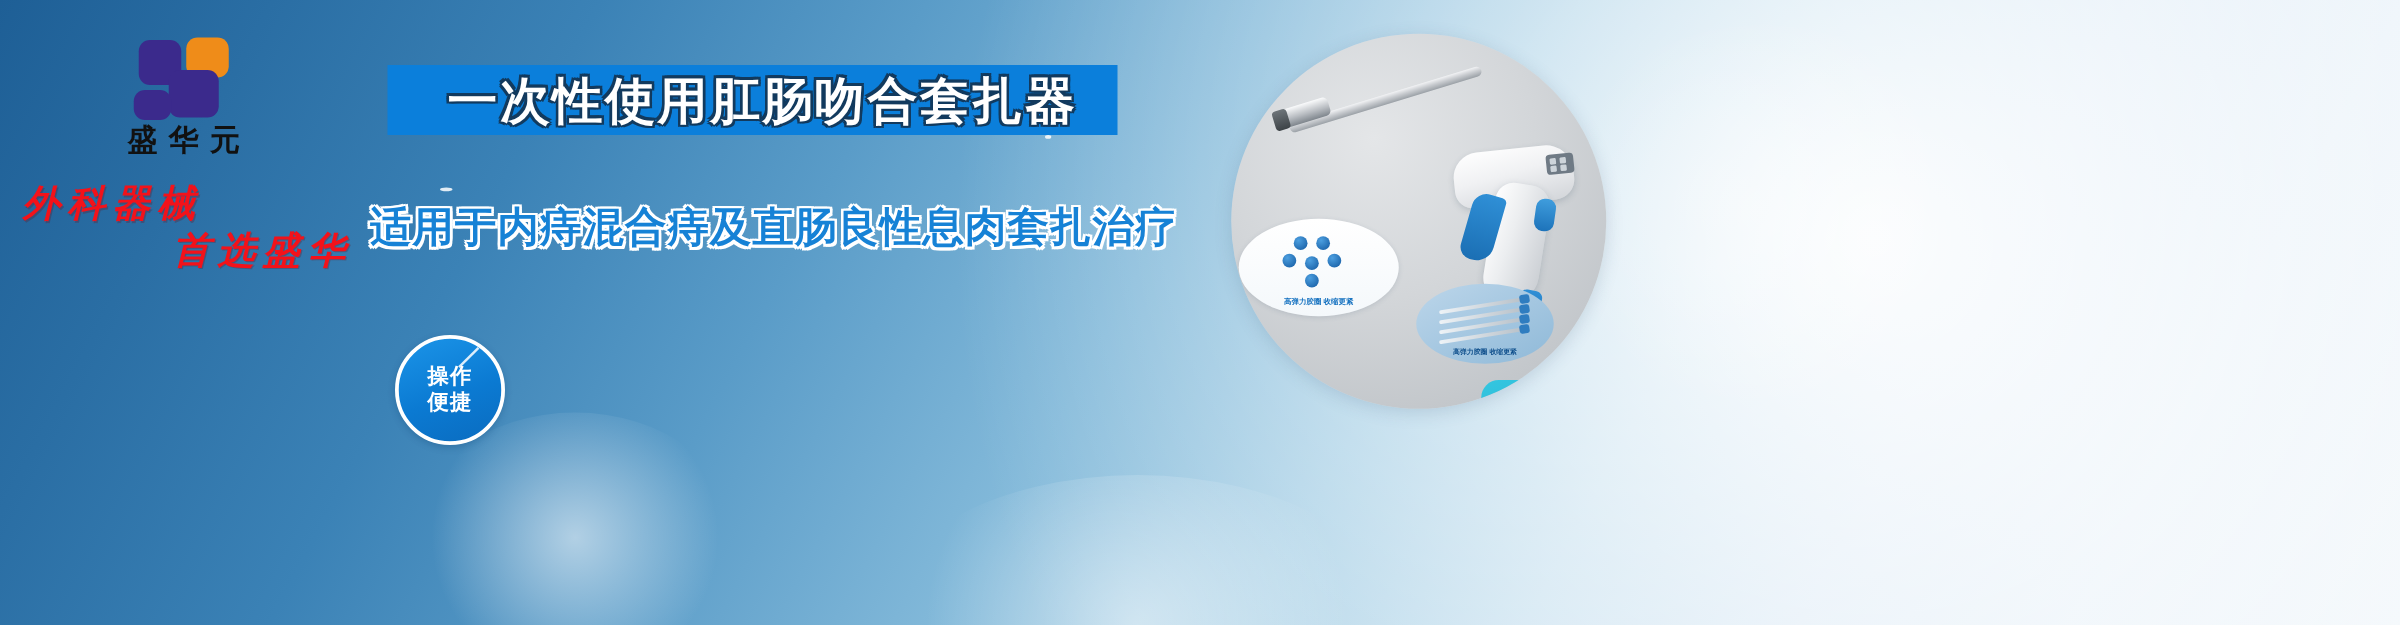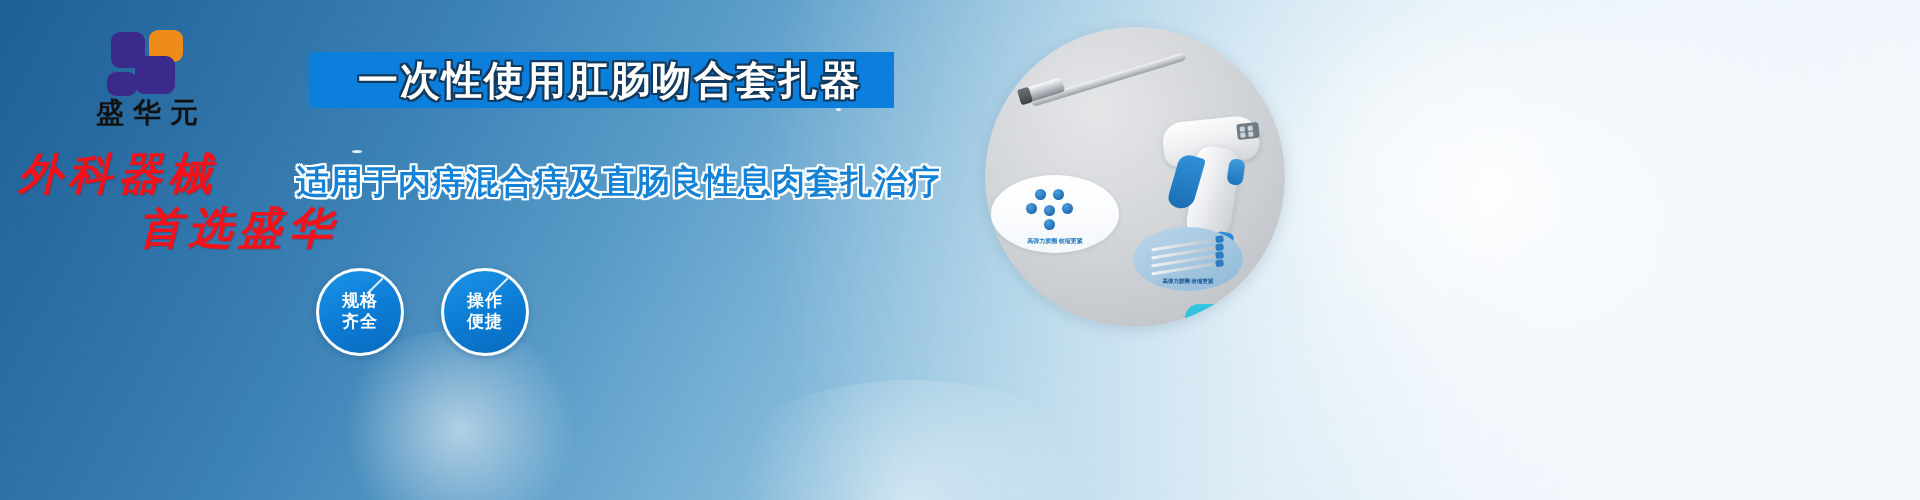--- a/index.html
+++ b/index.html
@@ -41,31 +41,31 @@
 
   
   #logo { position:absolute; left:62px; top:28px; width:170px; text-align:center; }
   .logo-mark { position:relative; width:88px; height:68px; margin:0 auto 4px auto; }
   .blk { position:absolute; background:#3b2a8c; border-radius:9px; }
   .b1 { left:8px;  top:4px;  width:34px; height:36px; }
   .b2 { left:46px; top:2px;  width:34px; height:32px; background:#ef8c19; border-radius:9px; }
   .b3 { left:32px; top:28px; width:40px; height:38px; }
   .b4 { left:4px;  top:44px; width:30px; height:24px; }
   .logo-text {
-    color:#111; font-size:28px; font-weight:700; letter-spacing:9px;
+    color:#111; font-size:24px; font-weight:700; letter-spacing:9px;
     text-indent:9px; line-height:1.1;
-    font-family:Liberation Mono, monospace;
+    font-family:Liberation Sans, sans-serif;
   }
 
   
   #calli { position:absolute; left:18px; top:148px; width:330px; }
   .calli-line {
     color:#f3121a; font-weight:700; font-style:italic;
-    font-family:Liberation Serif, serif;
-    font-size:44px; letter-spacing:6px; line-height:1.22;
+    font-family:Liberation Mono, monospace;
+    font-size:30px; letter-spacing:6px; line-height:1.22;
     text-shadow:1px 1px 0 rgba(120,0,0,0.25);
   }
   .calli-line.second { margin-left:120px; }
 
   
   #title-bar {
     position:absolute; left:310px; top:52px; width:584px; height:56px;
     background:#0b7fdb;
   }
   #title-text {
@@ -242,27 +242,20 @@
   <div id="calli">
     <div class="calli-line">外科器械</div>
     <div class="calli-line second">首选盛华</div>
   </div>
 
   <div id="title-bar"></div>
   <div id="subtitle">适用于内痔混合痔及直肠良性息肉套扎治疗</div>
   <div id="title-text">一次性使用肛肠吻合套扎器</div>
 
   <div id="badges">
-    <div class="badge">
-      <span class="slash"></span>
-      <span class="badge-label">
-        <span>规格</span><br>
-        <span>齐全</span>
-      </span>
-    </div>
     <div class="badge">
       <span class="slash"></span>
       <span class="badge-label">
         <span>操作</span><br>
         <span>便捷</span>
       </span>
     </div>
   </div>
 
   <div id="photo">

